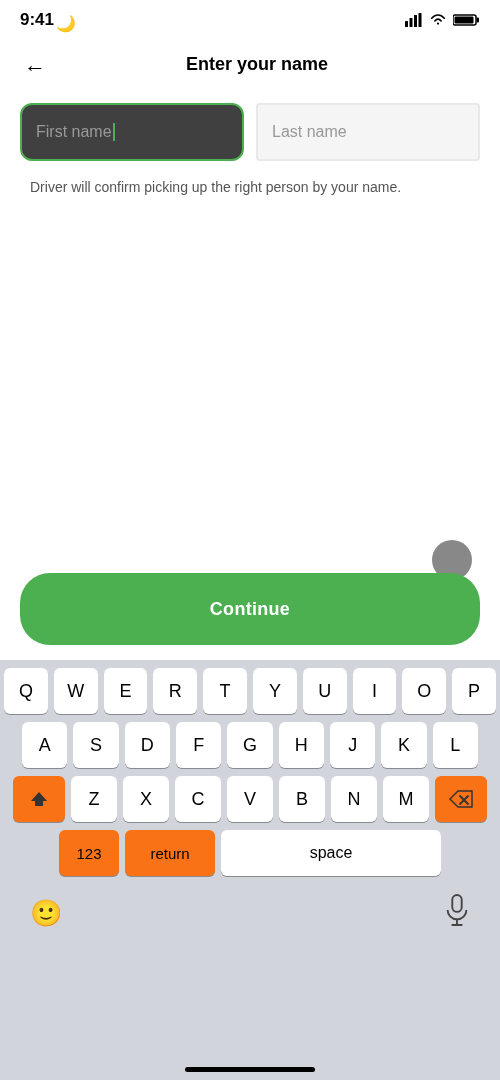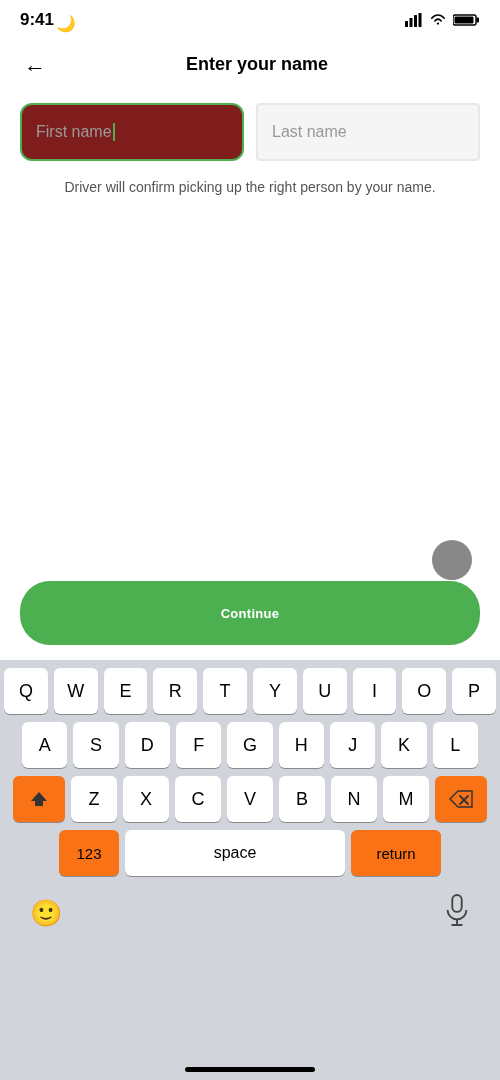--- a/index.html
+++ b/index.html
@@ -76,21 +76,21 @@
       animation: blink 1s step-end infinite;
     }
     @keyframes blink {
       50% { opacity: 0; }
     }
     .first-name-box {
       flex: 1;
       height: 58px;
       border-radius: 12px;
       border: 2.5px solid #4CAF50;
-      background: #7f1d1d;
+      background: #404040;
       padding: 8px 14px;
       display: flex;
       align-items: center;
       font-size: 16px;
       color: #999;
     }
     .last-name-box {
       flex: 1;
       height: 58px;
       border-radius: 4px;
@@ -99,21 +99,20 @@
       padding: 8px 14px;
       display: flex;
       align-items: center;
       font-size: 16px;
       color: #999;
     }
 
     .hint-text {
       font-size: 14px;
       color: #555;
-      text-align: center;
       line-height: 1.5;
       margin: 0 10px;
     }
 
     
     .scroll-dot {
       width: 40px;
       height: 40px;
       border-radius: 50%;
       background: #888;
@@ -124,26 +123,26 @@
 
     
     .continue-btn-wrapper {
       position: absolute;
       bottom: 435px;
       left: 20px;
       right: 20px;
     }
     .continue-btn {
       width: 100%;
-      height: 64px;
+      height: 72px;
       border-radius: 30px;
       background: #4CAF50;
       border: none;
       color: #fff;
-      font-size: 13px;
+      font-size: 18px;
       font-weight: 600;
       cursor: pointer;
       letter-spacing: 0.3px;
     }
 
     
     .keyboard {
       position: absolute;
       bottom: 0;
       left: 0;
@@ -321,22 +320,22 @@
       <svg width="24" height="18" viewBox="0 0 24 18">
         <path d="M9 1L1 9l8 8h14V1H9z" fill="none" stroke="#333" stroke-width="1.5"></path>
         <line x1="11" y1="6" x2="19" y2="14" stroke="#333" stroke-width="1.8" stroke-linecap="round"></line>
         <line x1="19" y1="6" x2="11" y2="14" stroke="#333" stroke-width="1.8" stroke-linecap="round"></line>
       </svg>
     </div>
   </div>
 
   <div class="keyboard-row">
     <div class="key dark wide">123</div>
+    <div class="key dark return-key">return</div>
     <div class="key space">space</div>
-    <div class="key dark return-key">return</div>
   </div>
 
   <div class="bottom-bar">
     <span class="bottom-icon">🙂</span>
     <span class="bottom-icon">
       <svg width="26" height="32" viewBox="0 0 26 34">
         <rect x="8" y="1" width="10" height="18" rx="5" fill="none" stroke="#444" stroke-width="2"></rect>
         <path d="M3 17c0 5.5 4.5 10 10 10s10-4.5 10-10" fill="none" stroke="#444" stroke-width="2"></path>
         <line x1="13" y1="27" x2="13" y2="33" stroke="#444" stroke-width="2" stroke-linecap="round"></line>
         <line x1="8" y1="33" x2="18" y2="33" stroke="#444" stroke-width="2" stroke-linecap="round"></line>

